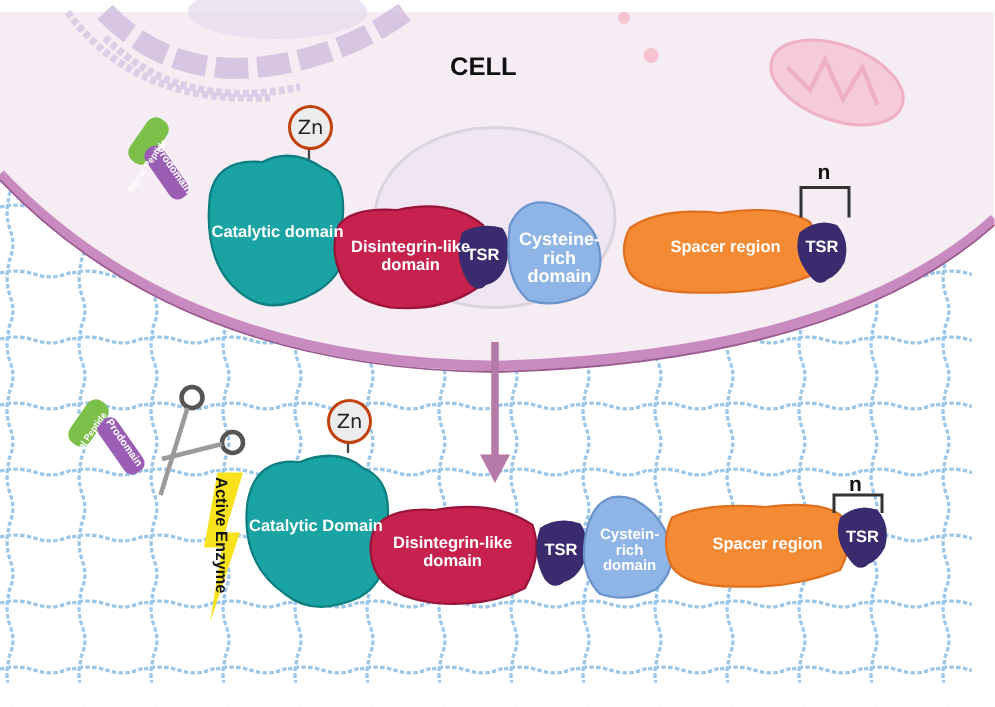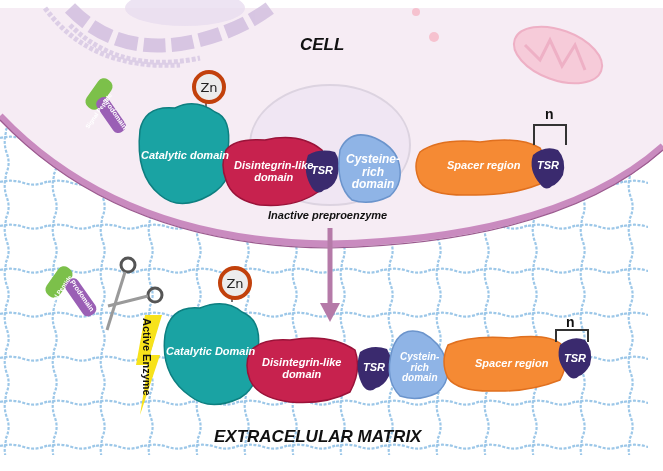--- a/index.html
+++ b/index.html
@@ -1,24 +1,24 @@
 <!DOCTYPE html>
 <html><head>
 <meta charset="utf-8">
 <style>
   html, body { margin:0; padding:0; }
   body { width:663px; height:471px; overflow:hidden; background:#ffffff; font-family:"Liberation Sans", sans-serif; }
   #stage { position:relative; width:663px; height:471px; overflow:hidden; background:#ffffff; }
   svg.bg { position:absolute; left:0; top:0; }
-  .lbl { position:absolute; font-family:"Liberation Sans", sans-serif; font-weight:bold; text-align:center; line-height:1.05; white-space:nowrap;font-style:italic; }
+  .lbl { position:absolute; font-family:"Liberation Sans", sans-serif; font-weight:bold; text-align:center; line-height:1.05; white-space:nowrap; }
   .white { color:#ffffff; font-size:11px; }
   .title { color:#111111; font-size:17px; }
   .caption { color:#111111; font-size:11px; }
   .small-rot { position:absolute; color:#ffffff; font-weight:bold; font-family:"Liberation Sans", sans-serif; white-space:nowrap; }
-  .zn { position:absolute; width:26px; height:26px; border-radius:50%; background:#ececec; border:4px solid #c2410c; font-family:"DejaVu Sans", sans-serif; font-size:13px; color:#222; display:flex; align-items:center; justify-content:center; }
+  .zn { position:absolute; width:26px; height:26px; border-radius:50%; background:#ececec; border:2px solid #c2410c; font-family:"DejaVu Sans", sans-serif; font-size:13px; color:#222; display:flex; align-items:center; justify-content:center; }
   .n-lbl { position:absolute; font-family:"Liberation Sans", sans-serif; font-weight:bold; font-size:14px; color:#111; }
   .vert { position:absolute; writing-mode:vertical-rl; font-family:"Liberation Sans", sans-serif; font-weight:bold; font-size:11px; color:#111; white-space:nowrap; }
 </style>
 </head>
 <body>
 
 <div id="stage">
 
   <svg class="bg" width="663" height="471" viewBox="0 0 663 471">
     <defs>
@@ -83,22 +83,20 @@
       <path d="M250 352 Q260 338 290 340 Q330 333 355 350 Q362 370 350 392 Q325 405 290 402 Q258 398 250 380 Q244 365 250 352 Z" fill="#c7224e" stroke="#9a1339" stroke-width="1.5"></path>
       <path d="M360 352 Q372 344 387 349 Q394 360 389 376 Q384 386 376 388 Q369 394 363 386 Q354 370 360 352 Z" fill="#3a2a6e"></path>
       <path d="M392 350 Q400 325 423 333 Q440 342 446 360 Q452 380 437 393 Q418 402 400 396 Q384 380 392 350 Z" fill="#8fb4e6" stroke="#6b94cc" stroke-width="1.5"></path>
       <path d="M448 345 Q470 335 510 338 Q550 333 562 345 Q570 362 560 380 Q530 392 495 391 Q458 392 448 378 Q440 362 448 345 Z" fill="#f58a34" stroke="#e0701f" stroke-width="1.5"></path>
       <path d="M560 345 Q572 335 585 340 Q594 350 590 365 Q585 374 579 376 Q573 382 567 374 Q555 360 560 345 Z" fill="#3a2a6e"></path>
       <path d="M556 342 L556 330 L588 330 L588 342" fill="none" stroke="#333" stroke-width="2"></path>
     </g>
   </svg>
 
   <div class="lbl title" style="left:300px; top:36px;">CELL</div>
-  <div class="lbl title" style="left:214px; top:428px;">EXTRACELULAR MATRIX</div>
-  <div class="lbl caption" style="left:268px; top:210px;">Inactive preproenzyme</div>
 
   <div class="small-rot" style="left:78px; top:108px; font-size:6px; transform:rotate(-55deg);">Signal Peptide</div>
   <div class="small-rot" style="left:97px; top:110px; font-size:7px; transform:rotate(55deg);">Prodomain</div>
   <div class="zn" style="left:192px; top:70px;">Zn</div>
   <div class="lbl white" style="left:141px; top:150px;">Catalytic domain</div>
   <div class="lbl white" style="left:234px; top:160px;">
     <div>Disintegrin-like</div>
     <div>domain</div>
   </div>
   <div class="lbl white" style="left:311px; top:165px;">TSR</div>

